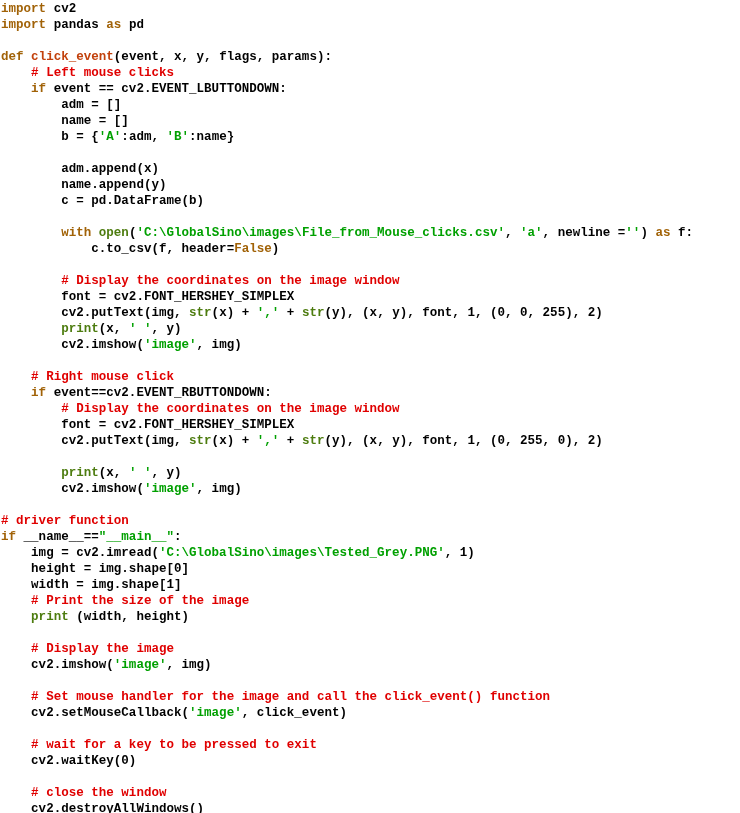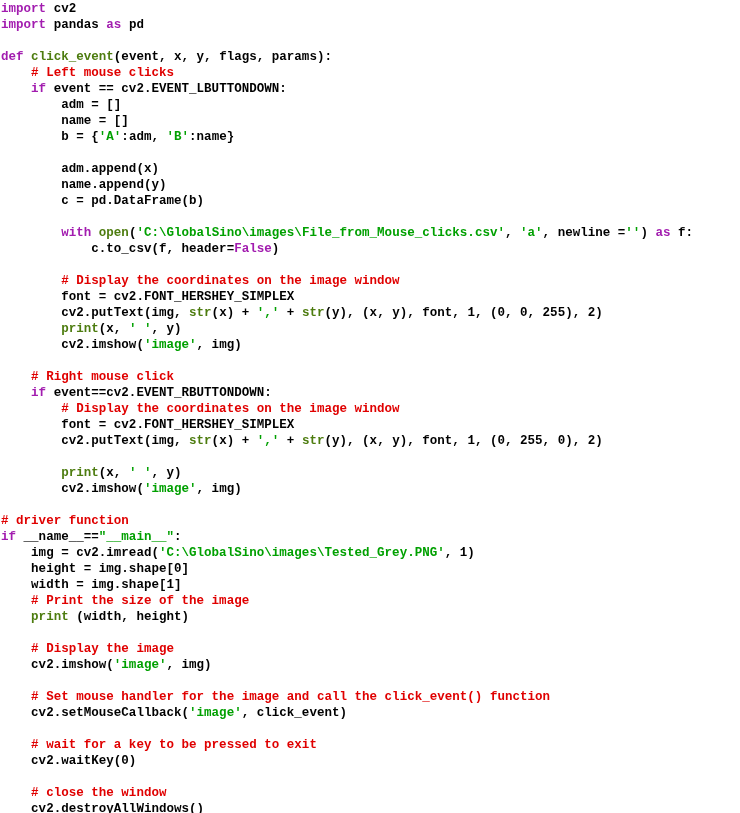--- a/index.html
+++ b/index.html
@@ -23,22 +23,22 @@
     font-weight: bold;
   }
   .ln {
     display: block;
     height: 16px;
     white-space: pre;
   }
   .ln.blank::after { content: "\00a0"; }
 
   
-  .kw   { color: #a21caf; }  
-  .fn   { color: #4d7c0f; text-align: right; }  
+  .kw   { color: #a16207; }  
+  .fn   { color: #c2410c; text-align: right; }  
   .cm   { color: #e00000; }  
   .st   { color: #00a000; }  
   .bi   { color: #4d7c0f; }  
   .pl   { color: #000000; }  
 </style>
 </head>
 <body>
 
 <div id="code-listing"><span class="ln"><span class="kw">import</span><span class="pl"> cv2</span></span><span class="ln"><span class="kw">import</span><span class="pl"> pandas </span><span class="kw">as</span><span class="pl"> pd</span></span><span class="ln blank"></span><span class="ln"><span class="kw">def</span><span class="pl"> </span><span class="fn">click_event</span><span class="pl">(event, x, y, flags, params):</span></span><span class="ln"><span class="pl">    </span><span class="cm"># Left mouse clicks</span></span><span class="ln"><span class="pl">    </span><span class="kw">if</span><span class="pl"> event == cv2.EVENT_LBUTTONDOWN:</span></span><span class="ln"><span class="pl">        adm = []</span></span><span class="ln"><span class="pl">        name = []</span></span><span class="ln"><span class="pl">        b = {</span><span class="st">'A'</span><span class="pl">:adm, </span><span class="st">'B'</span><span class="pl">:name}</span></span><span class="ln blank"></span><span class="ln"><span class="pl">        adm.append(x)</span></span><span class="ln"><span class="pl">        name.append(y)</span></span><span class="ln"><span class="pl">        c = pd.DataFrame(b)</span></span><span class="ln blank"></span><span class="ln"><span class="pl">        </span><span class="kw">with</span><span class="pl"> </span><span class="bi">open</span><span class="pl">(</span><span class="st">'C:\GlobalSino\images\File_from_Mouse_clicks.csv'</span><span class="pl">, </span><span class="st">'a'</span><span class="pl">, newline =</span><span class="st">''</span><span class="pl">) </span><span class="kw">as</span><span class="pl"> f:</span></span><span class="ln"><span class="pl">            c.to_csv(f, header=</span><span class="kw">False</span><span class="pl">)</span></span><span class="ln blank"></span><span class="ln"><span class="pl">        </span><span class="cm"># Display the coordinates on the image window</span></span><span class="ln"><span class="pl">        font = cv2.FONT_HERSHEY_SIMPLEX</span></span><span class="ln"><span class="pl">        cv2.putText(img, </span><span class="bi">str</span><span class="pl">(x) + </span><span class="st">','</span><span class="pl"> + </span><span class="bi">str</span><span class="pl">(y), (x, y), font, 1, (0, 0, 255), 2)</span></span><span class="ln"><span class="pl">        </span><span class="bi">print</span><span class="pl">(x, </span><span class="st">' '</span><span class="pl">, y)</span></span><span class="ln"><span class="pl">        cv2.imshow(</span><span class="st">'image'</span><span class="pl">, img)</span></span><span class="ln blank"></span><span class="ln"><span class="pl">    </span><span class="cm"># Right mouse click</span></span><span class="ln"><span class="pl">    </span><span class="kw">if</span><span class="pl"> event==cv2.EVENT_RBUTTONDOWN:</span></span><span class="ln"><span class="pl">        </span><span class="cm"># Display the coordinates on the image window</span></span><span class="ln"><span class="pl">        font = cv2.FONT_HERSHEY_SIMPLEX</span></span><span class="ln"><span class="pl">        cv2.putText(img, </span><span class="bi">str</span><span class="pl">(x) + </span><span class="st">','</span><span class="pl"> + </span><span class="bi">str</span><span class="pl">(y), (x, y), font, 1, (0, 255, 0), 2)</span></span><span class="ln blank"></span><span class="ln"><span class="pl">        </span><span class="bi">print</span><span class="pl">(x, </span><span class="st">' '</span><span class="pl">, y)</span></span><span class="ln"><span class="pl">        cv2.imshow(</span><span class="st">'image'</span><span class="pl">, img)</span></span><span class="ln blank"></span><span class="ln"><span class="cm"># driver function</span></span><span class="ln"><span class="kw">if</span><span class="pl"> __name__==</span><span class="st">"__main__"</span><span class="pl">:</span></span><span class="ln"><span class="pl">    img = cv2.imread(</span><span class="st">'C:\GlobalSino\images\Tested_Grey.PNG'</span><span class="pl">, 1)</span></span><span class="ln"><span class="pl">    height = img.shape[0]</span></span><span class="ln"><span class="pl">    width = img.shape[1]</span></span><span class="ln"><span class="pl">    </span><span class="cm"># Print the size of the image</span></span><span class="ln"><span class="pl">    </span><span class="bi">print</span><span class="pl"> (width, height)</span></span><span class="ln blank"></span><span class="ln"><span class="pl">    </span><span class="cm"># Display the image</span></span><span class="ln"><span class="pl">    cv2.imshow(</span><span class="st">'image'</span><span class="pl">, img)</span></span><span class="ln blank"></span><span class="ln"><span class="pl">    </span><span class="cm"># Set mouse handler for the image and call the click_event() function</span></span><span class="ln"><span class="pl">    cv2.setMouseCallback(</span><span class="st">'image'</span><span class="pl">, click_event)</span></span><span class="ln blank"></span><span class="ln"><span class="pl">    </span><span class="cm"># wait for a key to be pressed to exit</span></span><span class="ln"><span class="pl">    cv2.waitKey(0)</span></span><span class="ln blank"></span><span class="ln"><span class="pl">    </span><span class="cm"># close the window</span></span><span class="ln"><span class="pl">    cv2.destroyAllWindows()</span></span></div>
 

